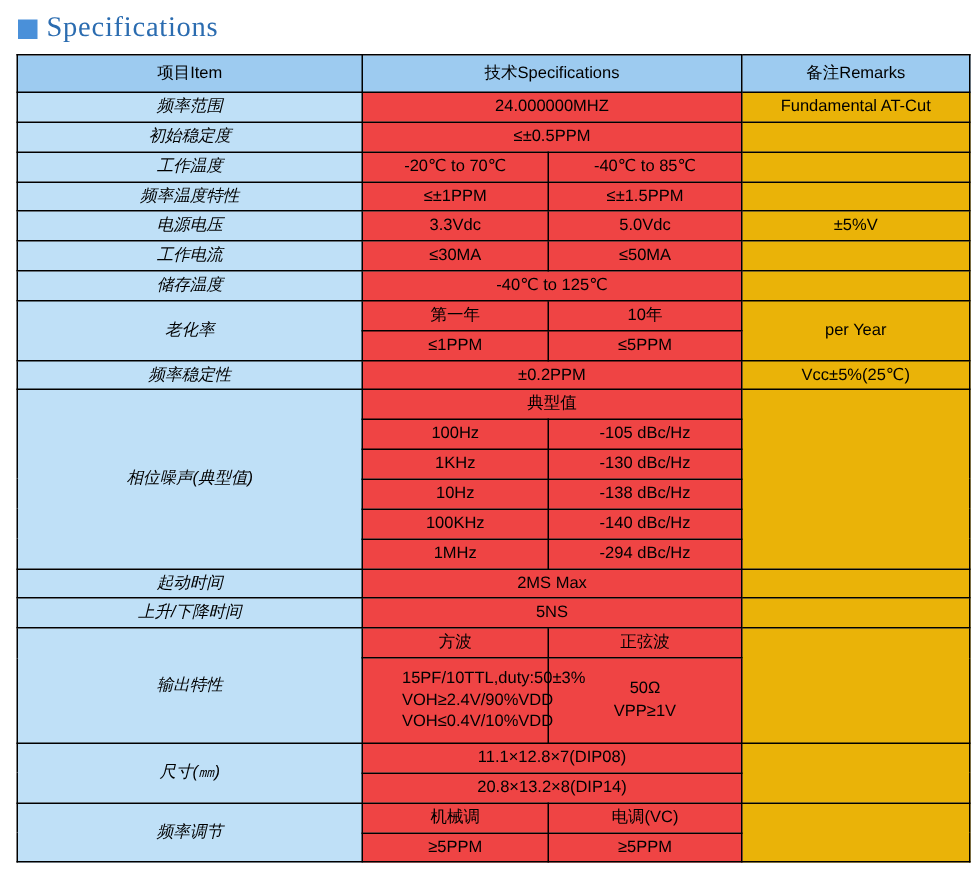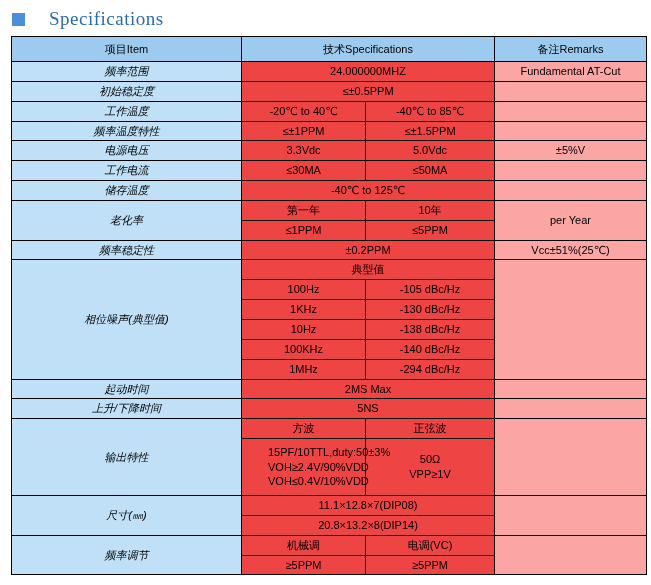--- a/index.html
+++ b/index.html
@@ -15,21 +15,21 @@
   .page{
     position:relative;
     width:651px;
     height:585px;
     box-sizing:border-box;
     padding:6px 8px 0 8px;
   }
   .title-row{
     display:flex;
     align-items:center;
-    gap:24px;
+    gap:6px;
     margin:2px 0 6px 4px;
   }
   .title-marker{
     width:13px;height:13px;
     background:#4a90d9;
     display:inline-block;
     flex:0 0 auto;
   }
   .title-text{
     font-size:19px;
@@ -58,21 +58,21 @@
     font-weight:bold;
     height:20px;
   }
   .lbl{
     background:#bfe0f7;
     font-weight:bold;
     width:230px;
     font-style:italic;
   }
   .val{background:#ef4444;}
-  .rem{background:#fca5a5;width:152px;}
+  .rem{background:#eab308;width:152px;}
   .multi{line-height:1.45;}
   .small{font-size:10px;}
 </style>
 </head>
 <body>
 
 <div class="page">
 
   <div class="title-row">
     <span class="title-marker"></span>
@@ -101,21 +101,21 @@
       </tr>
 
       <tr>
         <td class="lbl">初始稳定度</td>
         <td class="val" colspan="2">≤±0.5PPM</td>
         <td class="rem"></td>
       </tr>
 
       <tr>
         <td class="lbl">工作温度</td>
-        <td class="val">-20℃ to 40℃</td>
+        <td class="val">-20℃ to 70℃</td>
         <td class="val">-40℃ to 85℃</td>
         <td class="rem"></td>
       </tr>
 
       <tr>
         <td class="lbl">频率温度特性</td>
         <td class="val">≤±1PPM</td>
         <td class="val">≤±1.5PPM</td>
         <td class="rem"></td>
       </tr>
@@ -147,21 +147,21 @@
         <td class="rem" rowspan="2">per Year</td>
       </tr>
       <tr>
         <td class="val">≤1PPM</td>
         <td class="val">≤5PPM</td>
       </tr>
 
       <tr>
         <td class="lbl">频率稳定性</td>
         <td class="val" colspan="2">±0.2PPM</td>
-        <td class="rem">Vcc±51%(25℃)</td>
+        <td class="rem">Vcc±5%(25℃)</td>
       </tr>
 
       <tr>
         <td class="lbl" rowspan="6">相位噪声(典型值)</td>
         <td class="val" colspan="2">典型值</td>
         <td class="rem" rowspan="6"></td>
       </tr>
       <tr>
         <td class="val">100Hz</td>
         <td class="val">-105 dBc/Hz</td>

